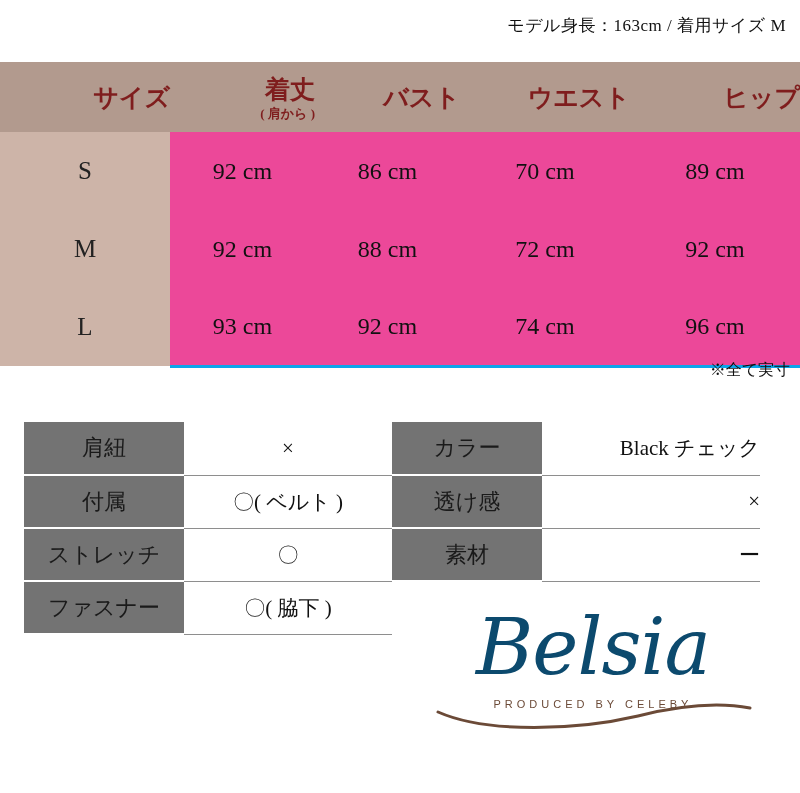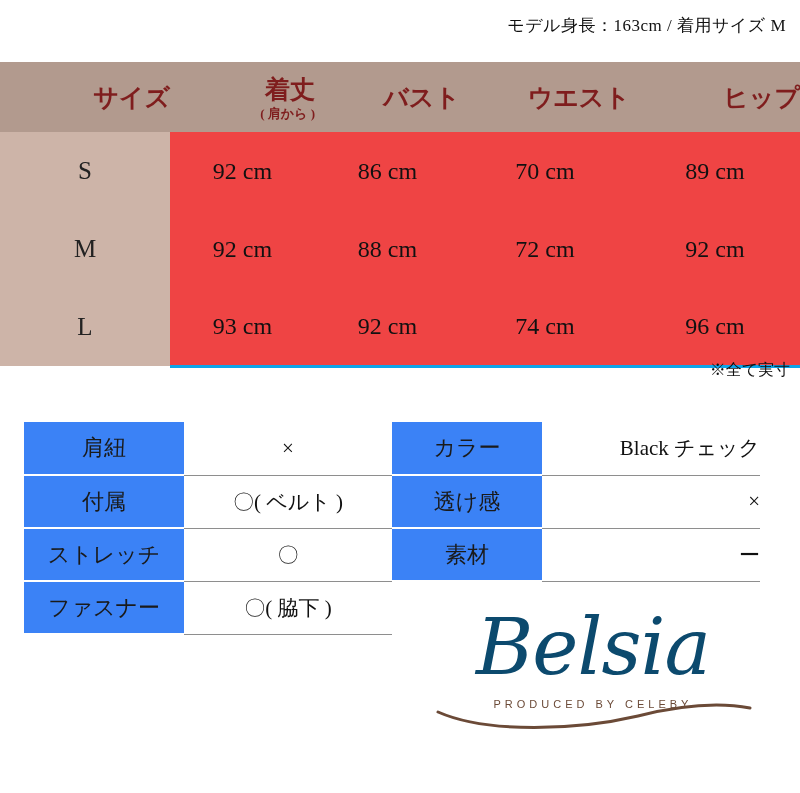--- a/index.html
+++ b/index.html
@@ -65,21 +65,21 @@
   }
   .size-cell {
     background: #cdb4a8;
     color: #222;
     text-align: center;
     vertical-align: middle;
     font-size: 25px;
     border-bottom: 2px solid #ffffff;
   }
   .val-cell {
-    background: #ef4444;
+    background: #ec4899;
     color: #111;
     text-align: center;
     vertical-align: middle;
     font-size: 24px;
     border-bottom: 1px solid #8e8e8e;
   }
   .size-table tr.body-row:last-child .val-cell {
     border-bottom: 3px solid #0ea5e9;
   }
 
@@ -110,21 +110,21 @@
     table-layout: fixed;
   }
   .spec-left tr, .spec-right tr {
     height: 53px;
   }
   .spec-left td, .spec-right td {
     padding: 0;
     vertical-align: middle;
   }
   .spec-label {
-    background: #3b82f6;
+    background: #737373;
     color: #1a1a1a;
     text-align: center;
     font-size: 22px;
     width: 160px;
     border-bottom: 2px solid #ffffff;
   }
   .spec-value {
     background: #ffffff;
     color: #111;
     text-align: center;

